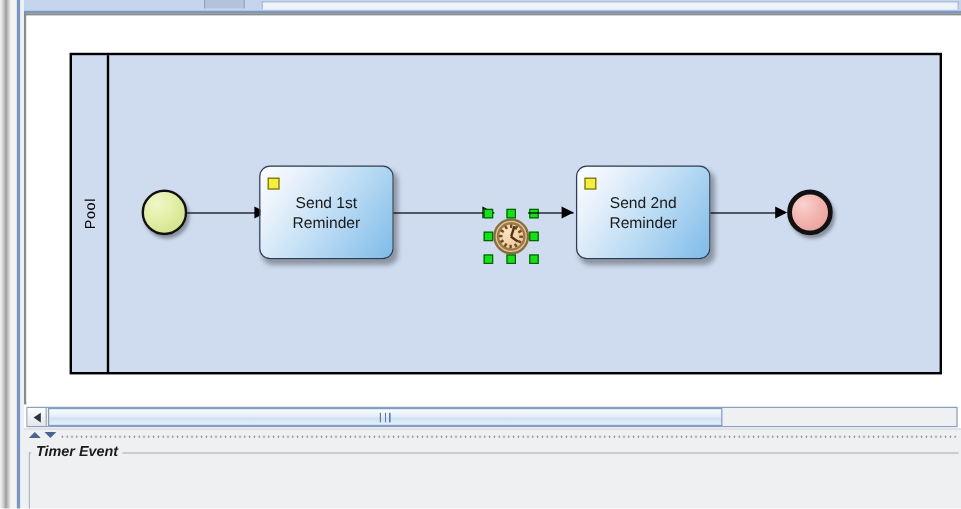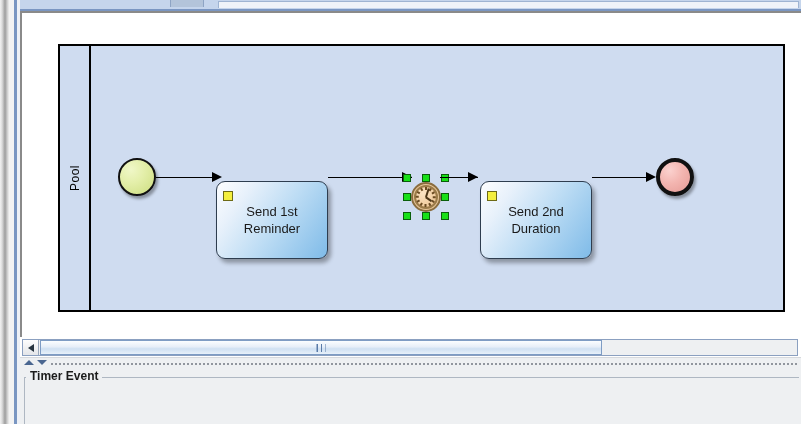--- a/index.html
+++ b/index.html
@@ -125,21 +125,20 @@
 
   
   .task {
     position: absolute;
     width: 112px; height: 78px;
     border-radius: 9px;
     border: 1px solid #2e3d4f;
     background: linear-gradient(125deg, #fdfeff 0%, #e8f1fb 22%, #bcdcf4 55%, #7fbbe8 100%);
     box-shadow: 3px 4px 4px rgba(0,0,0,0.33);
     box-sizing: border-box;
-    margin-top: 43px;
   }
   .task-label {
     position: absolute;
     left: 0; right: 0; top: 50%;
     transform: translateY(-50%);
     text-align: center;
     font-size: 13px;
     line-height: 17px;
     color: #1a1a1a;
     white-space: pre-line;
@@ -317,20 +316,21 @@
     box-sizing: border-box;
   }
   .group-title {
     position: absolute;
     left: 26px; top: 369px;
     background: #eef0f2;
     padding: 0 4px;
     font-size: 12px;
     font-weight: bold;
     color: #1b1b1b;
+    font-style: italic;
   }
   .prop-row {
     position: absolute;
     left: 26px; top: 390px;
     right: 2px; height: 19px;
   }
   .prop-label {
     position: absolute;
     left: 0; top: 2px;
     font-size: 12px;
@@ -418,21 +418,21 @@
       <div class="handle" style="left:19px; top:38px;"></div>
       <div class="handle" style="left:38px; top:38px;"></div>
     </div>
 
     <div class="flow" style="left:418px; top:164px; width:38px;"></div>
     <div class="arrowhead" style="left:446px; top:159px;"></div>
 
     <div class="task" style="left:458px; top:125px;">
       <div class="task-marker"></div>
       <div class="task-label">Send 2nd
-Duration</div>
+Reminder</div>
     </div>
 
     <div class="flow" style="left:570px; top:164px; width:62px;"></div>
     <div class="arrowhead" style="left:624px; top:159px;"></div>
 
     <div class="event event-end" style="left:634px; top:145px;"></div>
 
   </div>
 
   <div class="hscroll">

